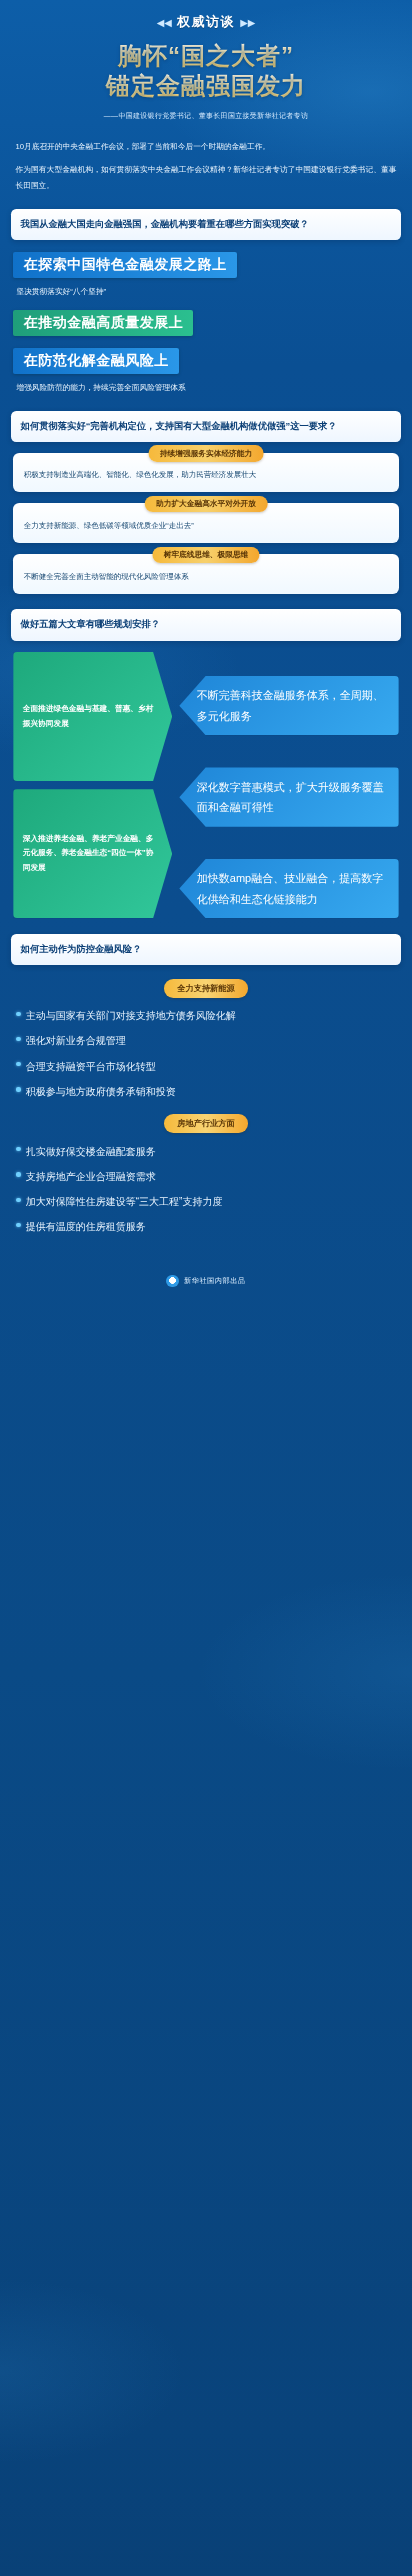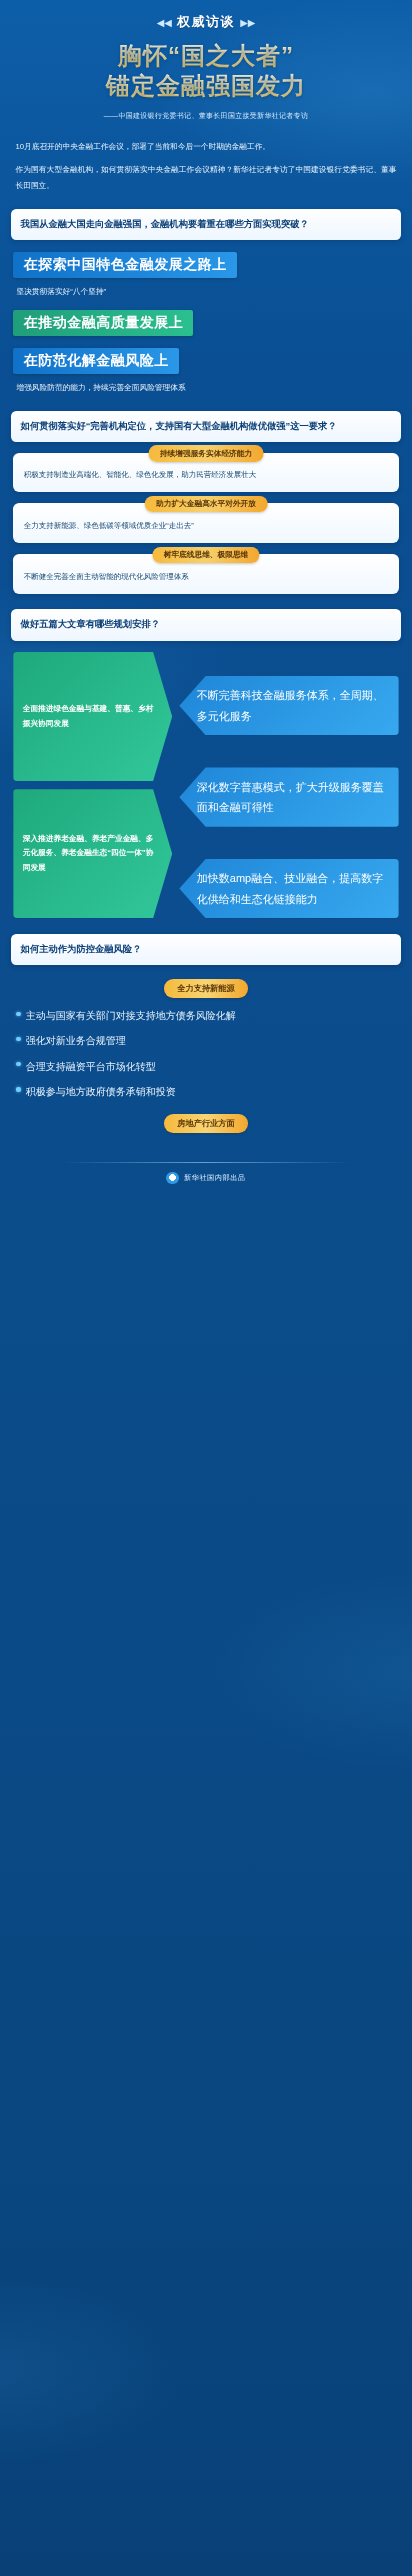--- a/index.html
+++ b/index.html
@@ -252,20 +252,26 @@
       <div class="group-tab">全力支持新能源</div>
       <ul class="bullets">
         <li><span class="dot"></span><span>主动与国家有关部门对接支持地方债务风险化解</span></li>
         <li><span class="dot"></span><span>强化对新业务合规管理</span></li>
         <li><span class="dot"></span><span>合理支持融资平台市场化转型</span></li>
         <li><span class="dot"></span><span>积极参与地方政府债务承销和投资</span></li>
       </ul>
     </div>
     <div class="group">
       <div class="group-tab">房地产行业方面</div>
+      <ul class="bullets">
+        <li><span class="dot"></span><span>扎实做好保交楼金融配套服务</span></li>
+        <li><span class="dot"></span><span>支持房地产企业合理融资需求</span></li>
+        <li><span class="dot"></span><span>加大对保障性住房建设等“三大工程”支持力度</span></li>
+        <li><span class="dot"></span><span>提供有温度的住房租赁服务</span></li>
+      </ul>
     </div>
 
     <div class="footer">
       <div class="rule"></div>
       <div class="brand">
         <span class="logo-dot"></span>
         <span>新华社国内部出品</span>
       </div>
     </div>
 

